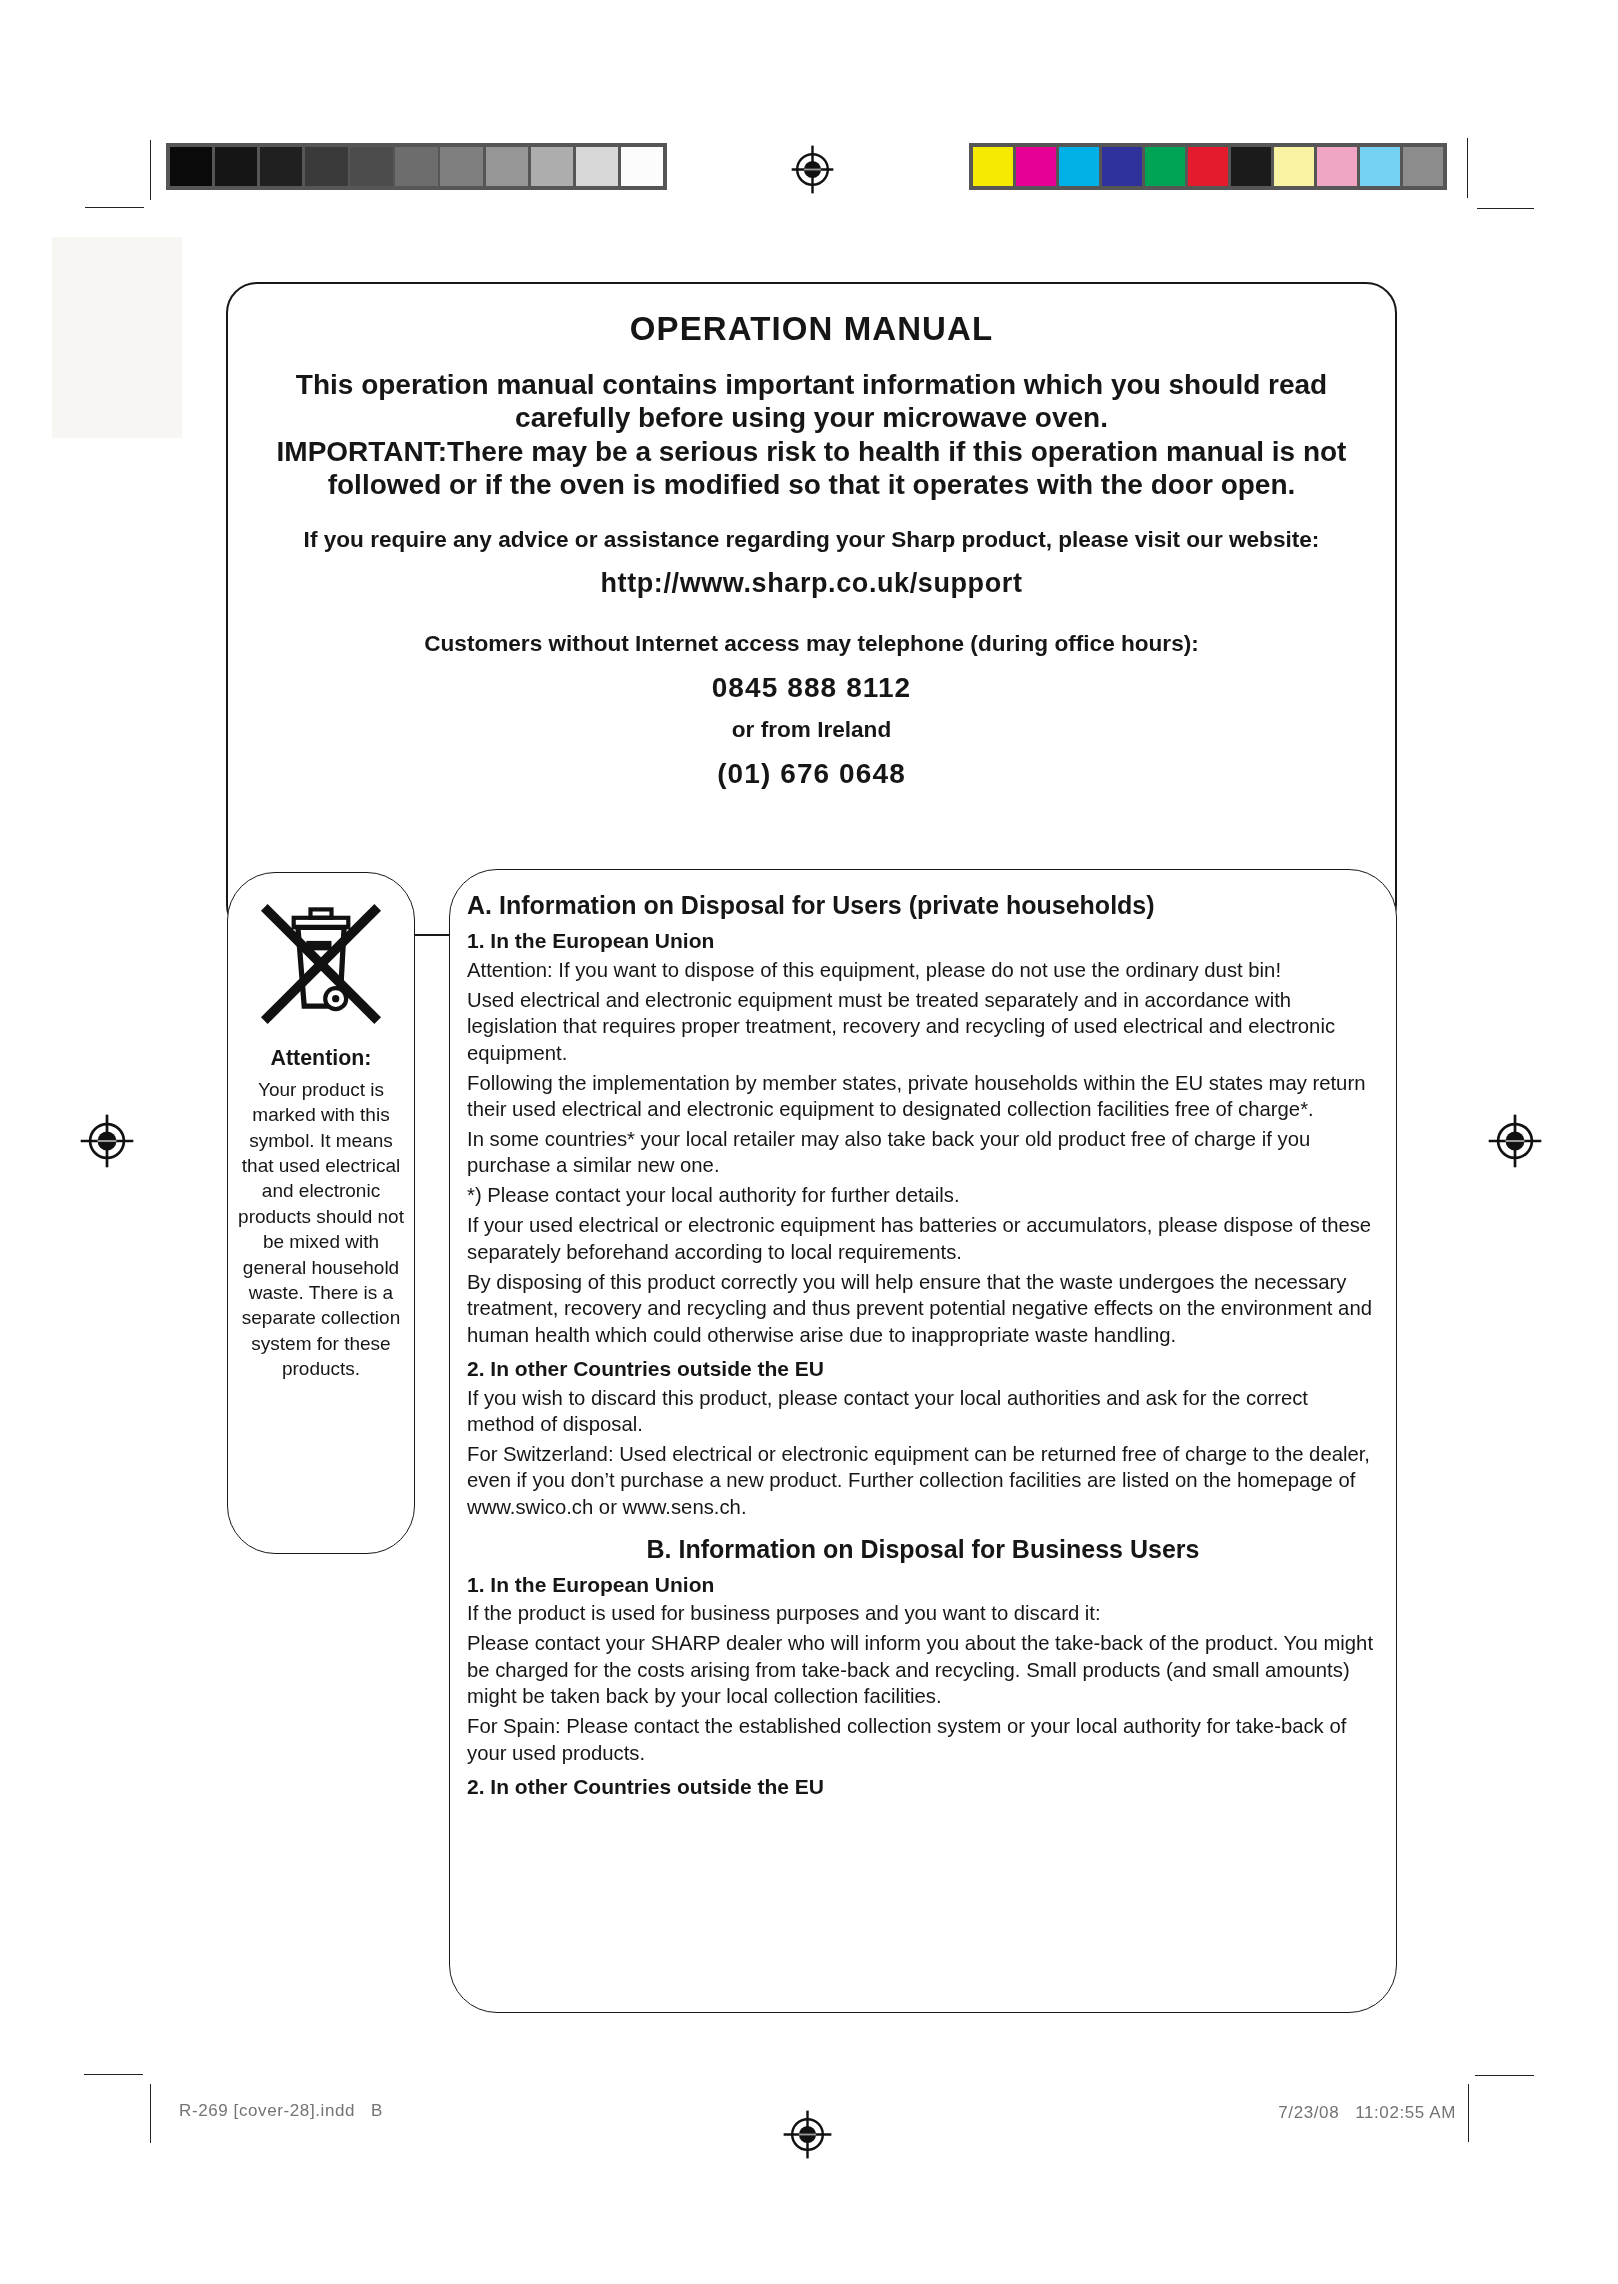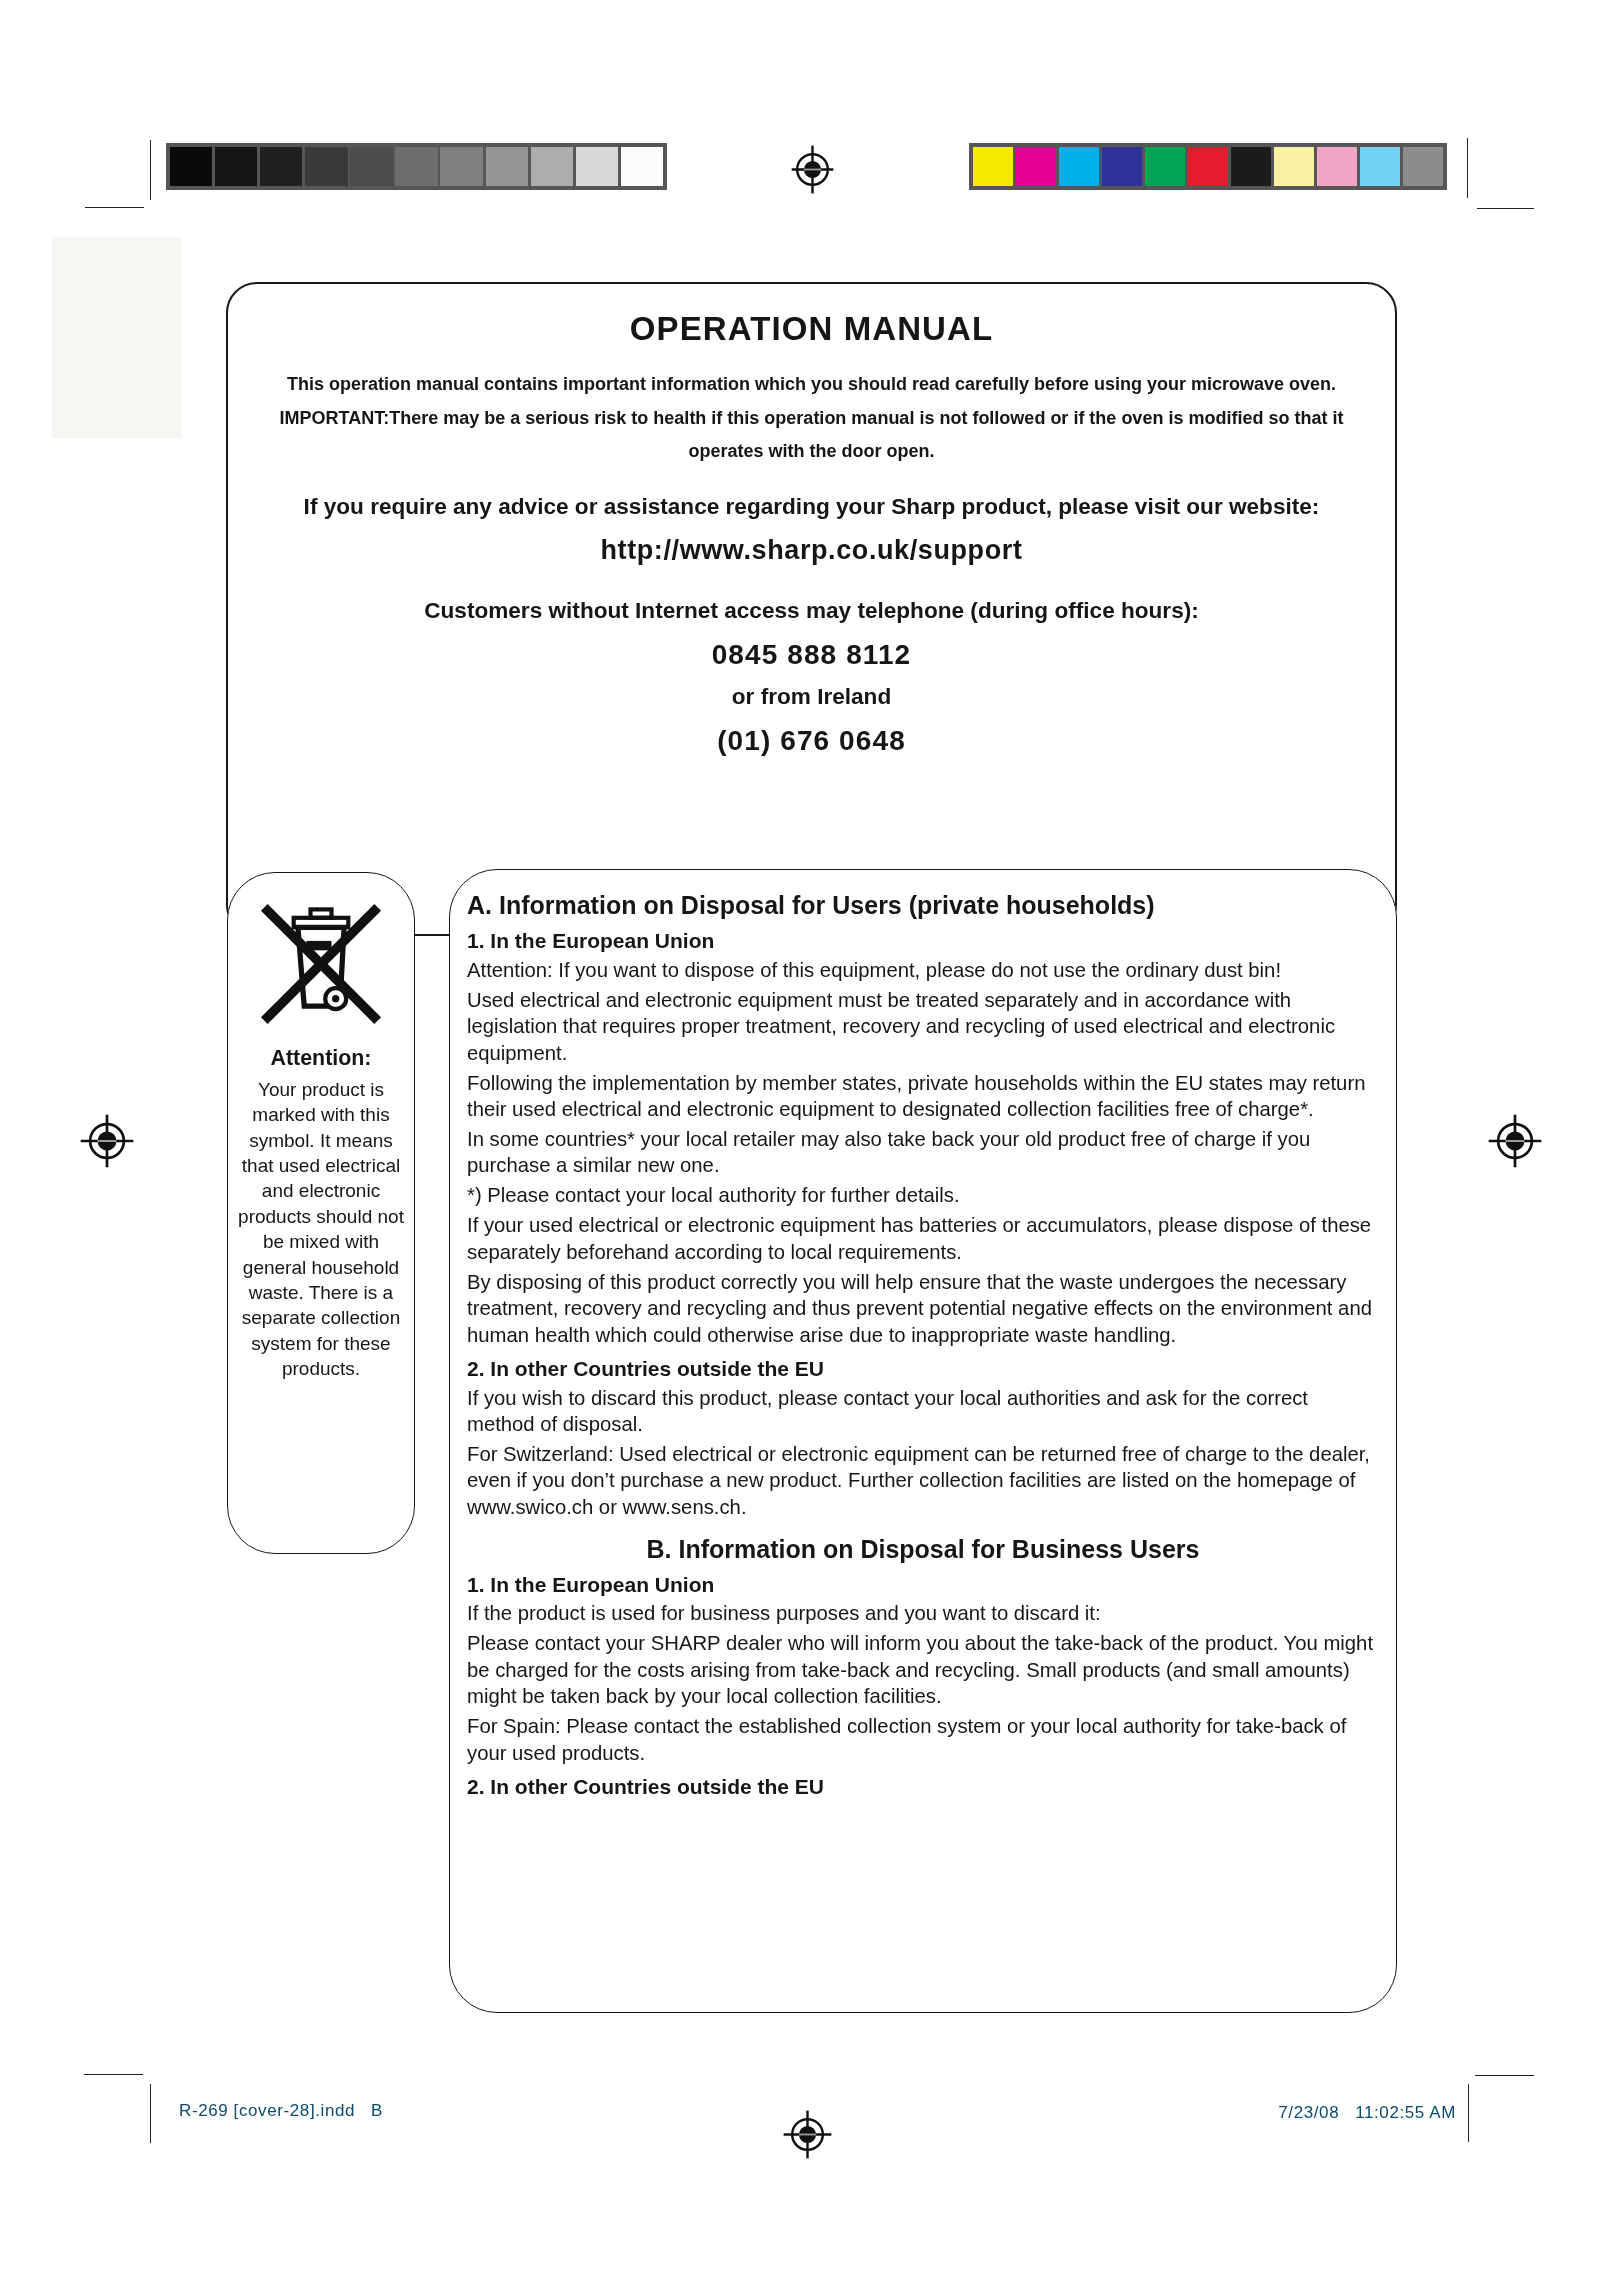--- a/index.html
+++ b/index.html
@@ -15,39 +15,39 @@
   .calbar .swatch{flex:1 1 0;}
   
   .ghost{position:absolute;background:#f7f6f3;}
   
   .regmark{position:absolute;}
   
   .rbox{position:absolute;background:#fff;border:1.7px solid #181818;box-sizing:border-box;}
   .manual-box{left:226px;top:282px;width:1171px;height:654px;border-width:2.8px;border-radius:31px;
     text-align:center;padding:20.3px 39px;}
   .manual-title{font-size:33px;font-weight:700;letter-spacing:1.1px;margin:5.6px 0 20.3px;}
-  .manual-bold{font-size:18px;font-weight:700;line-height:33px;margin:0;text-align:center;}
+  .manual-bold{font-size:28px;font-weight:700;line-height:33px;margin:0;text-align:center;}
   .manual-advice{font-size:22.6px;font-weight:700;line-height:33px;margin:21.4px 0 0;}
   .manual-site{font-size:27px;font-weight:700;letter-spacing:0.6px;margin:12.4px 0 0;}
   .manual-phone-intro{font-size:22.6px;font-weight:700;margin:32px 0 0;}
   .manual-phone{font-size:28px;font-weight:700;letter-spacing:1.1px;margin:14.7px 0 0;}
   .manual-ireland{font-size:22.6px;font-weight:700;margin:13.5px 0 0;}
   .attention-box{left:227px;top:872px;width:188px;height:682px;border-radius:48px;
     text-align:center;padding:13.5px 9px;}
   .weee-wrap{width:134px;margin:14.7px auto 17px;}
   .attention-head{font-size:21.4px;font-weight:700;margin:0 0 5.6px;}
   .attention-body{font-size:19px;line-height:25.4px;margin:0;}
   .disposal-box{left:449px;top:869px;width:948px;height:1144px;border-radius:48px;
     padding:12.4px 17px;}
   .sec-title{font-size:25px;font-weight:700;text-align:left;margin:9px 0 8px;}
   .sec-title-b{font-size:25px;font-weight:700;text-align:center;margin:14.7px 0 6.8px;}
   .sub-head{font-size:21px;font-weight:700;margin:9px 0 3.4px;}
   .disposal-box p.body{font-size:20.3px;line-height:26.5px;margin:3.4px 0;}
   
-  .footer-text{position:absolute;font-size:17px;color:#0c4a6e;white-space:pre;letter-spacing:0.6px;}
+  .footer-text{position:absolute;font-size:17px;color:#737373;white-space:pre;letter-spacing:0.6px;}
 </style>
 </head>
 <body>
 
 <div class="page">
 
   <div class="mark-h" style="left:85px;top:207px;width:59px;"></div>
   <div class="mark-v" style="left:150px;top:140px;height:60px;"></div>
   <div class="mark-v" style="left:1467px;top:138px;height:60px;"></div>
   <div class="mark-h" style="left:1477px;top:208px;width:57px;"></div>

